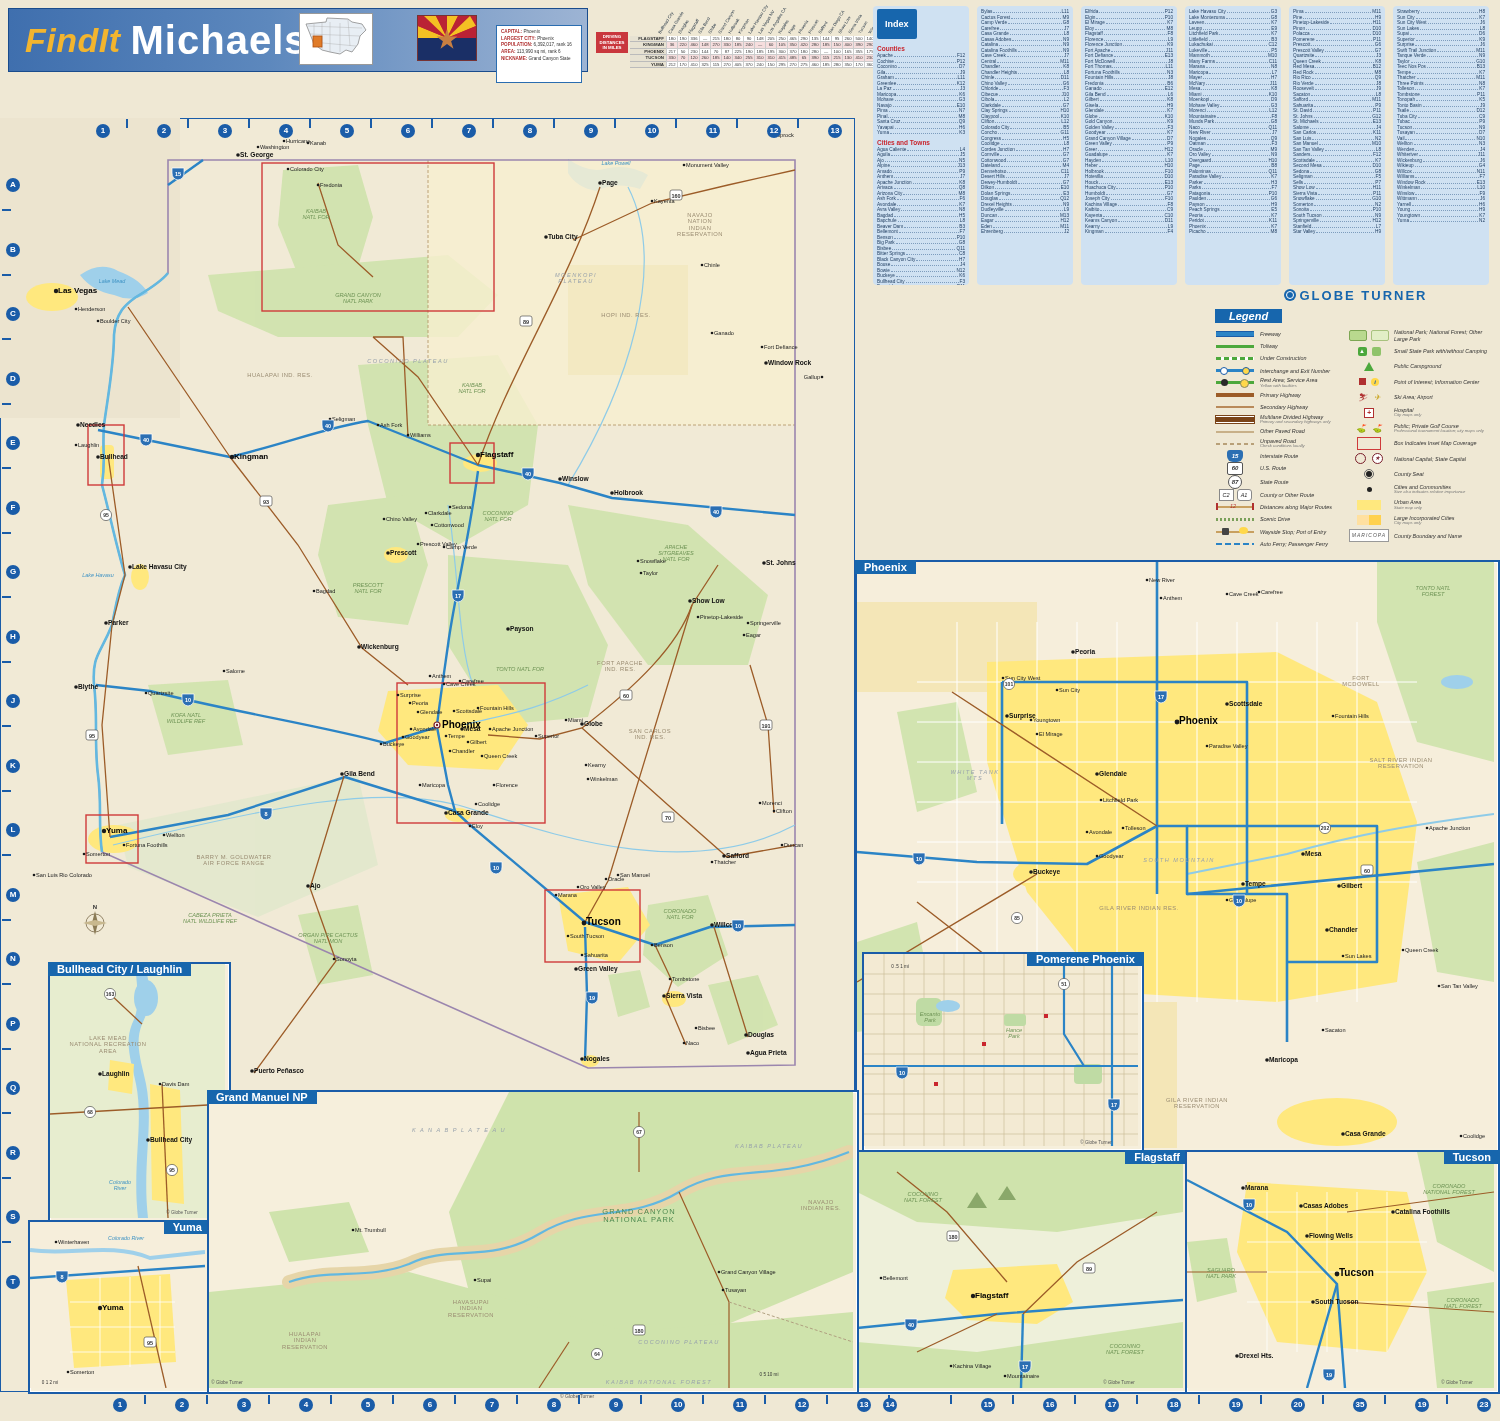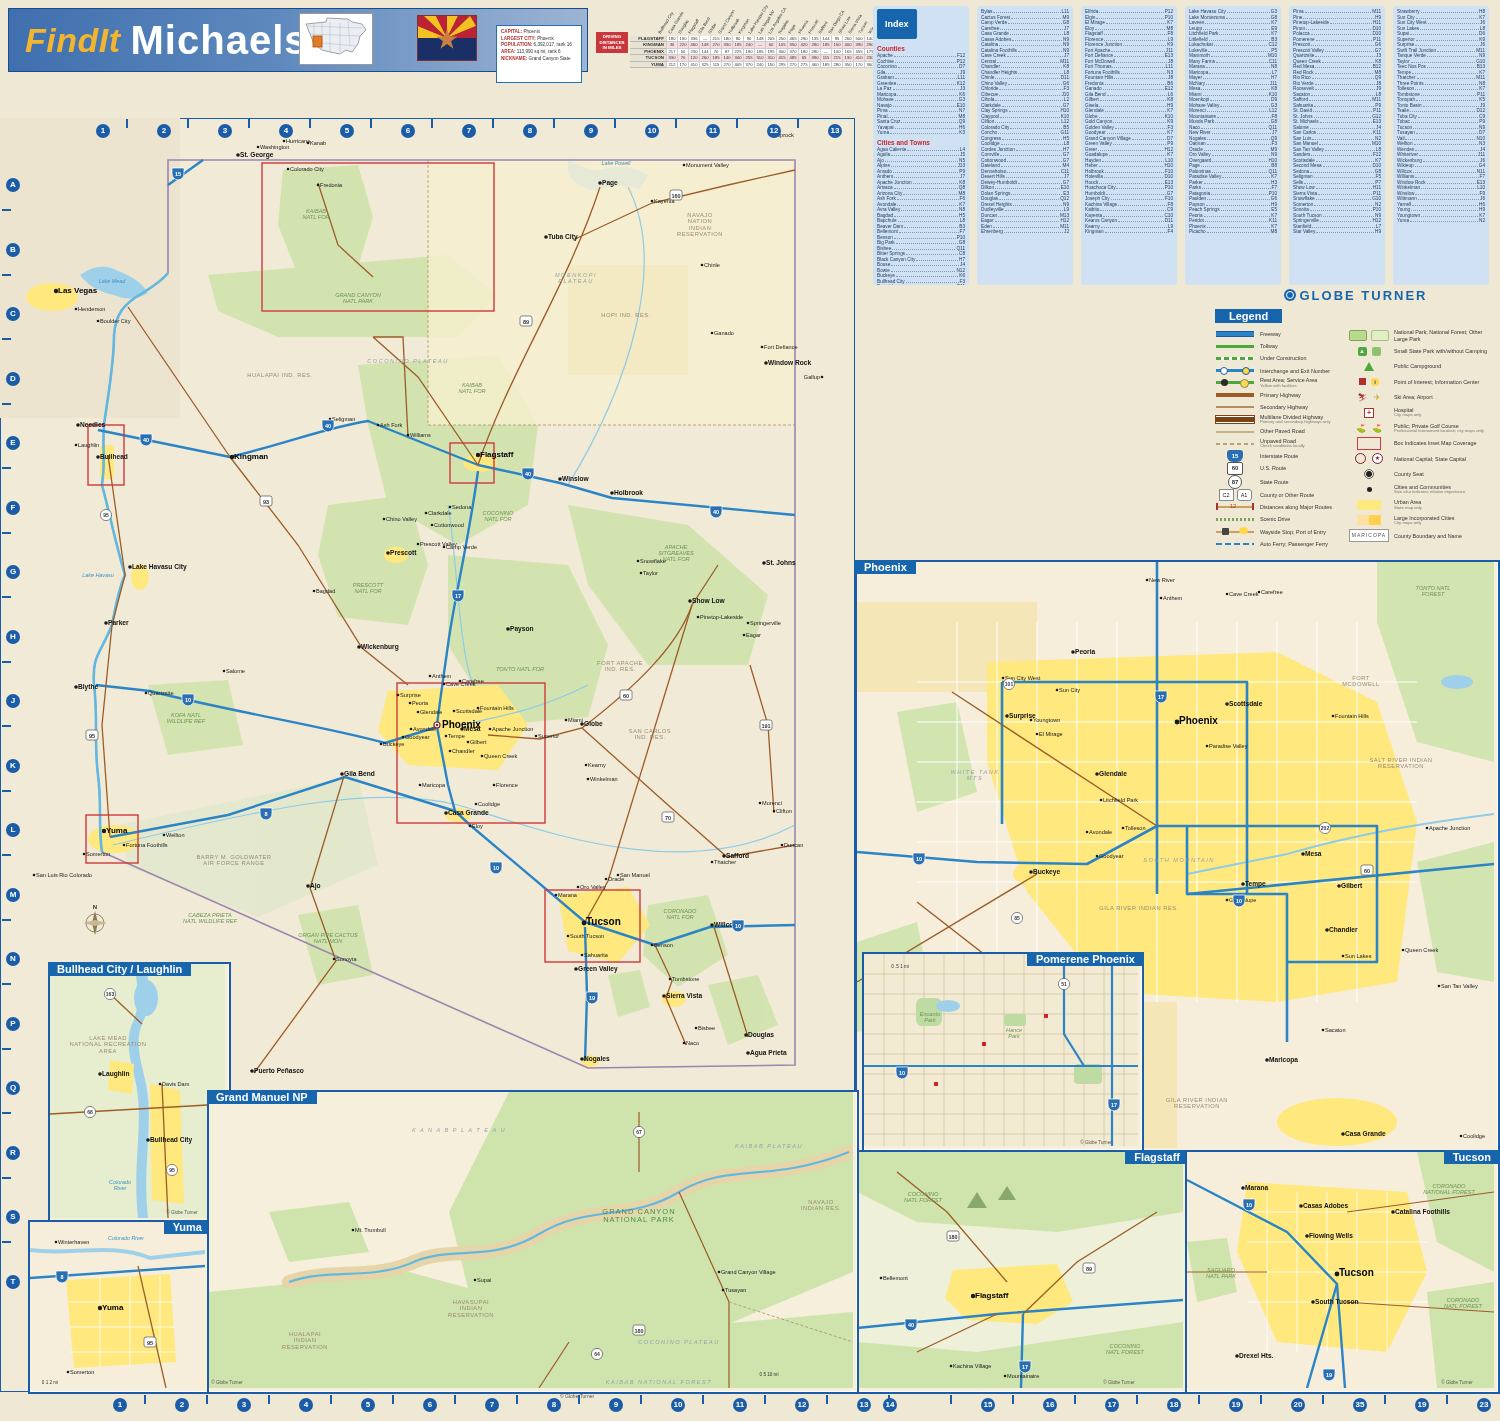--- a/index.html
+++ b/index.html
@@ -41,21 +41,21 @@
   .idx-row .nm{white-space:nowrap;}
   .idx-row .dots{flex:1;border-bottom:1px dotted #7d9cbd;margin:0 1px 1px;}
   .idx-row .rf{white-space:nowrap;}
   
   .gt-logo{position:absolute;left:1215px;top:288px;width:281px;text-align:center;
     color:#1766ad;font-weight:bold;font-size:13px;letter-spacing:2px;}
   .gt-logo .globe{display:inline-block;width:12px;height:12px;border-radius:50%;background:#1766ad;
     vertical-align:-1px;margin-right:4px;position:relative;}
   .gt-logo .globe:after{content:"";position:absolute;left:2px;top:2px;width:8px;height:8px;border-radius:50%;
     border:1px solid #fff;box-sizing:border-box;}
-  .legend{position:absolute;left:1215px;top:306px;width:281px;height:252px;}
+  .legend{position:absolute;left:1215px;top:306px;width:281px;height:252px;font-style:italic;}
   .lg-tab{background:#1766ad;color:#fff;font-weight:bold;font-size:11px;padding:1px 14px;display:inline-block;}
   .lg-cols{display:flex;gap:6px;margin-top:4px;}
   .lg-col{display:flex;flex-direction:column;}
   .lg-col.left{width:128px;}
   .lg-col.right{width:147px;}
   .lg-item{display:flex;align-items:center;min-height:12.2px;}
   .lg-col.right .lg-item{min-height:15.4px;}
   .lg-sw{width:40px;flex:0 0 40px;margin-right:5px;display:flex;align-items:center;justify-content:center;}
   .lg-txt{font-size:5.4px;color:#333;line-height:1.15;}
   .lg-sub{font-size:4.2px;color:#777;}

